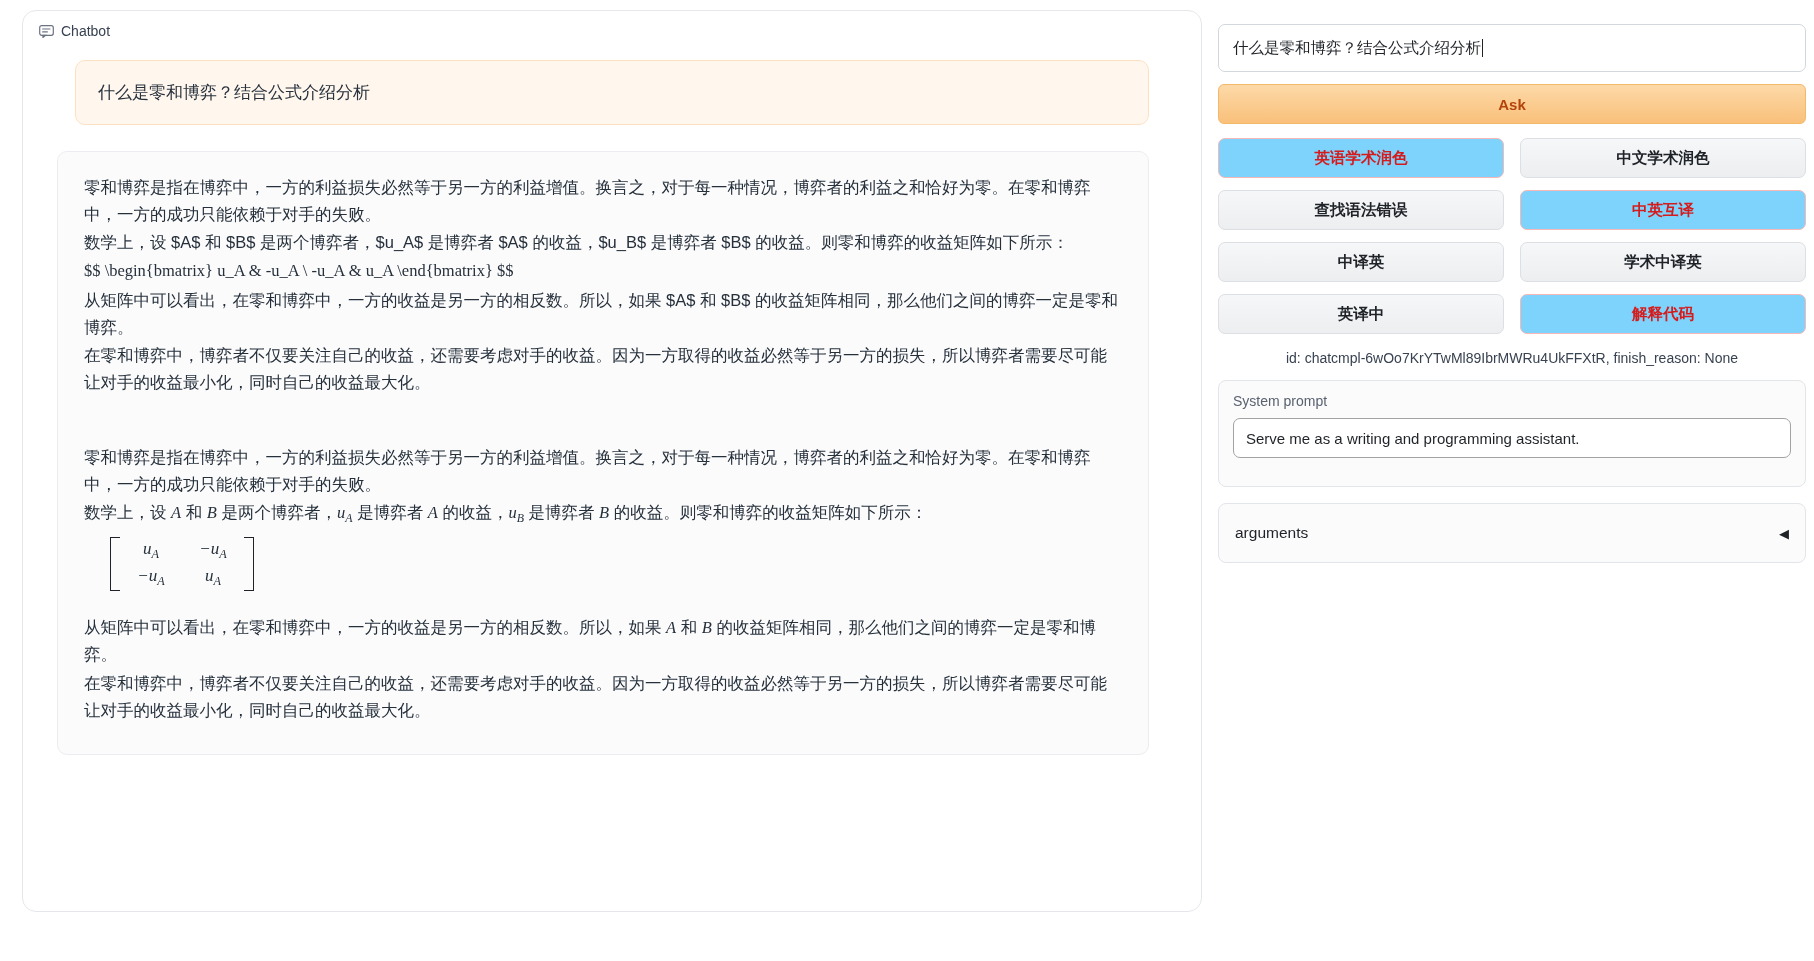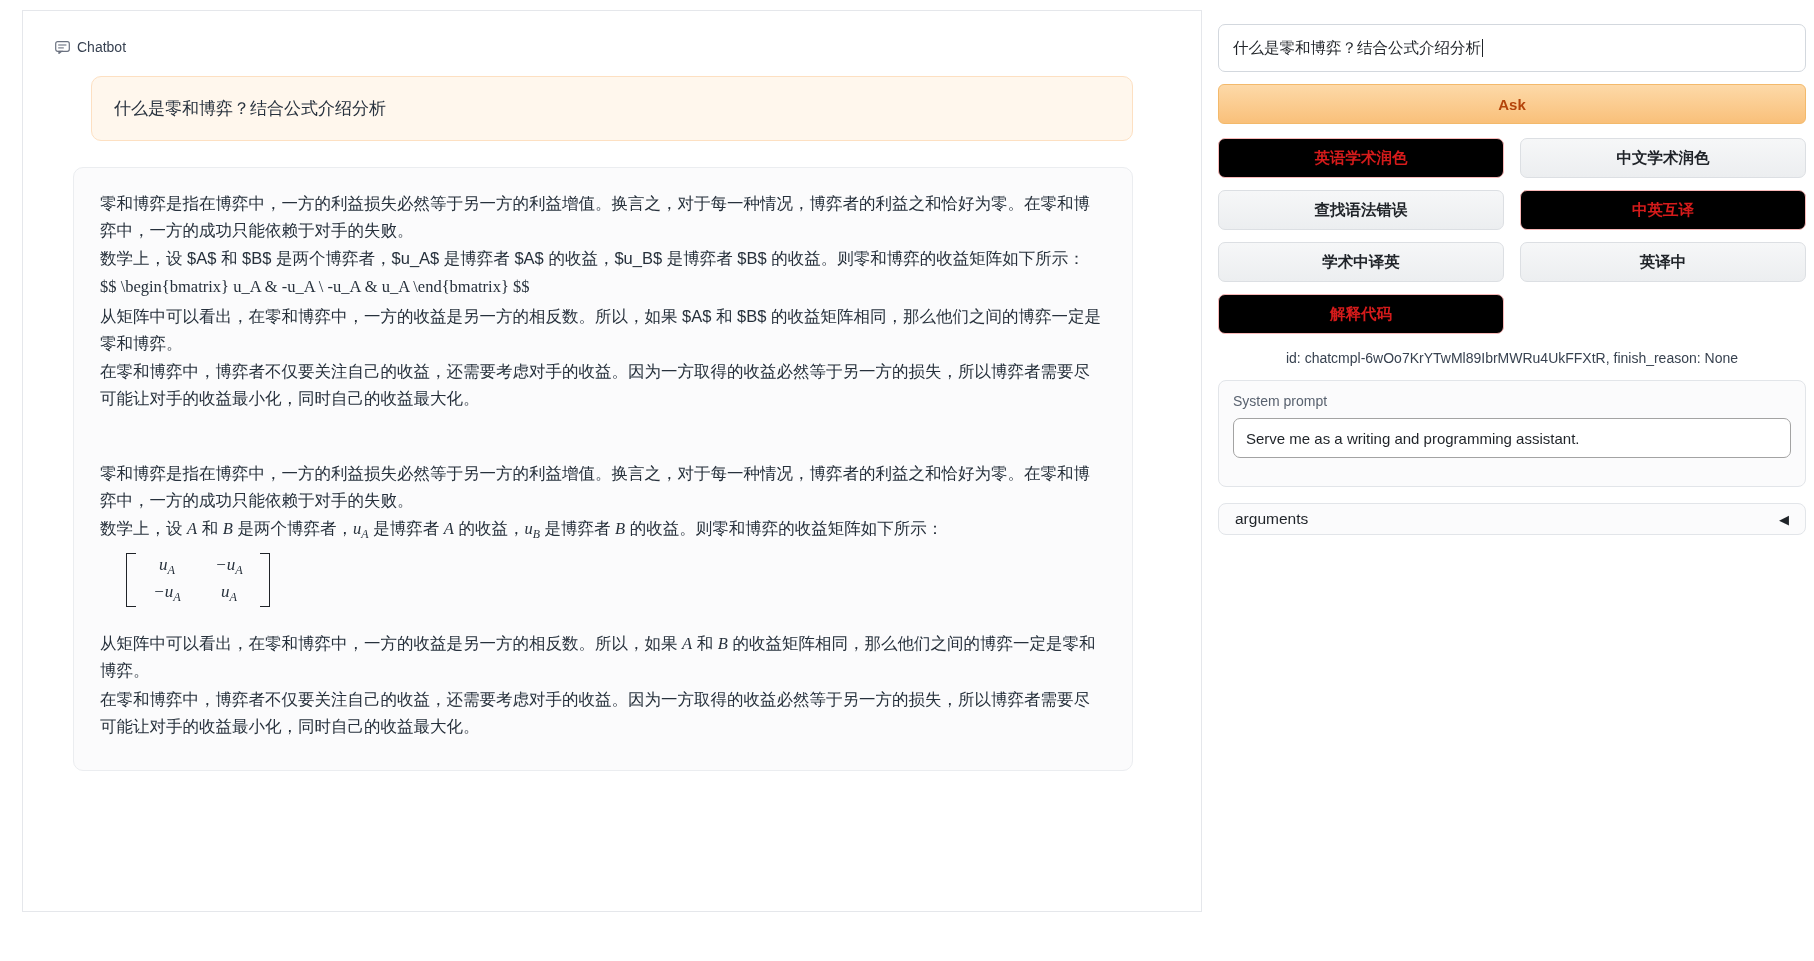--- a/index.html
+++ b/index.html
@@ -24,24 +24,24 @@
   }
 
   
   .left-col {
     width: 1180px;
     flex: 0 0 1180px;
   }
 
   .chatbot-panel {
     border: 1px solid #e5e7eb;
-    border-radius: 0;
+    border-radius: 14px;
     background: #ffffff;
     height: 902px;
-    padding: 16px;
+    padding: 0;
     position: relative;
     overflow: hidden;
   }
 
   .chatbot-label {
     display: inline-flex;
     align-items: center;
     gap: 7px;
     font-size: 14px;
     color: #374151;
@@ -188,21 +188,21 @@
     display: flex;
     align-items: center;
     justify-content: center;
   }
   .fn-btn.grey {
     background: linear-gradient(180deg, #f6f7f8 0%, #eceef0 100%);
     border: 1px solid #dcdfe3;
     color: #1f2328;
   }
   .fn-btn.pink {
-    background: #000000;
+    background: #7dd3fc;
     border: 1px solid #f8b7b7;
     color: #d51b1b;
   }
 
   .id-line {
     margin-top: 16px;
     font-size: 14px;
     color: #384250;
     font-family: "Liberation Sans", sans-serif;
     text-align: center;
@@ -233,21 +233,21 @@
     outline: none;
     display: flex;
     align-items: center;
   }
 
   .accordion {
     margin-top: 16px;
     border: 1px solid #e2e5e9;
     border-radius: 8px;
     background: #fbfbfc;
-    height: 32px;
+    height: 60px;
     display: flex;
     align-items: center;
     justify-content: space-between;
     padding: 0 16px;
     cursor: pointer;
   }
   .accordion-title {
     font-size: 15.5px;
     color: #1f2328;
   }
@@ -327,20 +327,21 @@
         <span class="caret"></span>
     </div>
 
     <button class="ask-btn">Ask</button>
 
     <div class="btn-grid">
       <div class="fn-btn pink">英语学术润色</div>
       <div class="fn-btn grey">中文学术润色</div>
       <div class="fn-btn grey">查找语法错误</div>
       <div class="fn-btn pink">中英互译</div>
+      <div class="fn-btn grey">中译英</div>
       <div class="fn-btn grey">学术中译英</div>
       <div class="fn-btn grey">英译中</div>
       <div class="fn-btn pink">解释代码</div>
     </div>
 
     <div class="id-line">id: chatcmpl-6wOo7KrYTwMl89IbrMWRu4UkFFXtR, finish_reason: None</div>
 
     <div class="sys-panel">
       <div class="sys-label">System prompt</div>
       <div class="sys-input">

